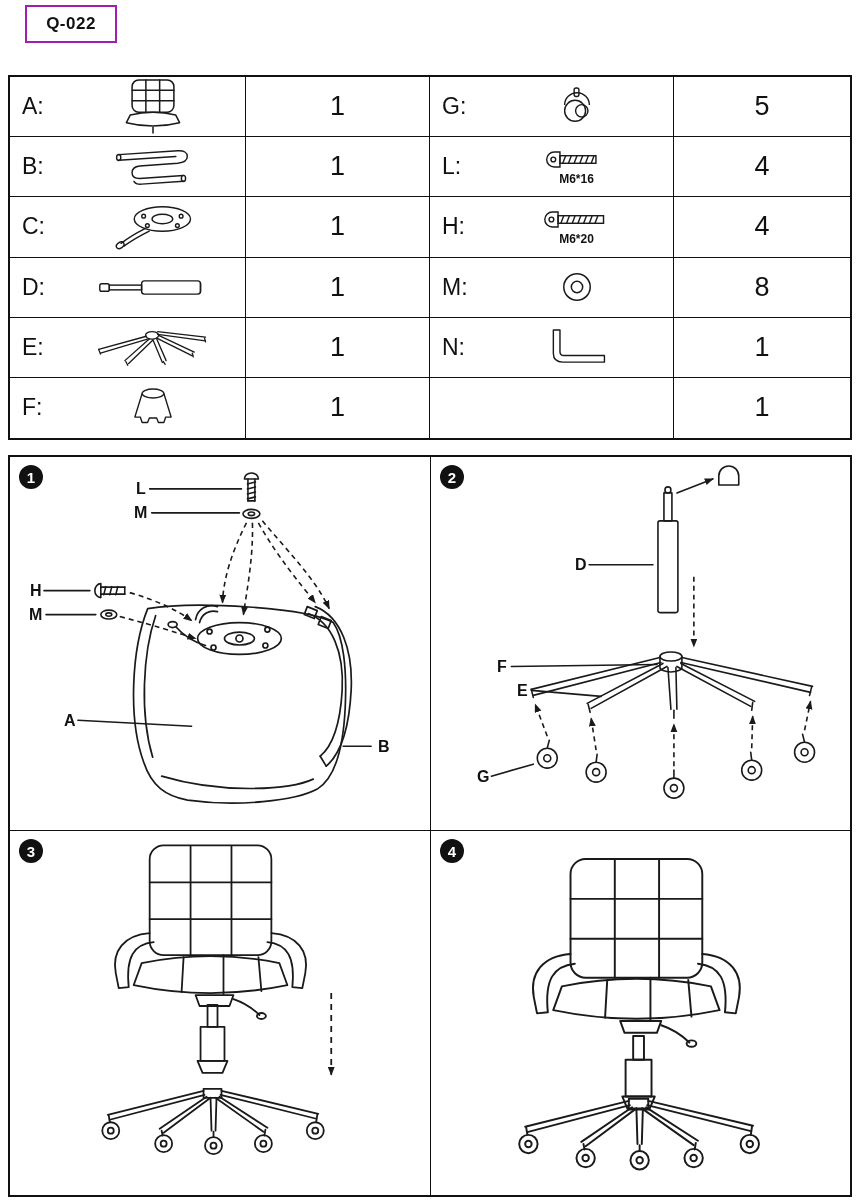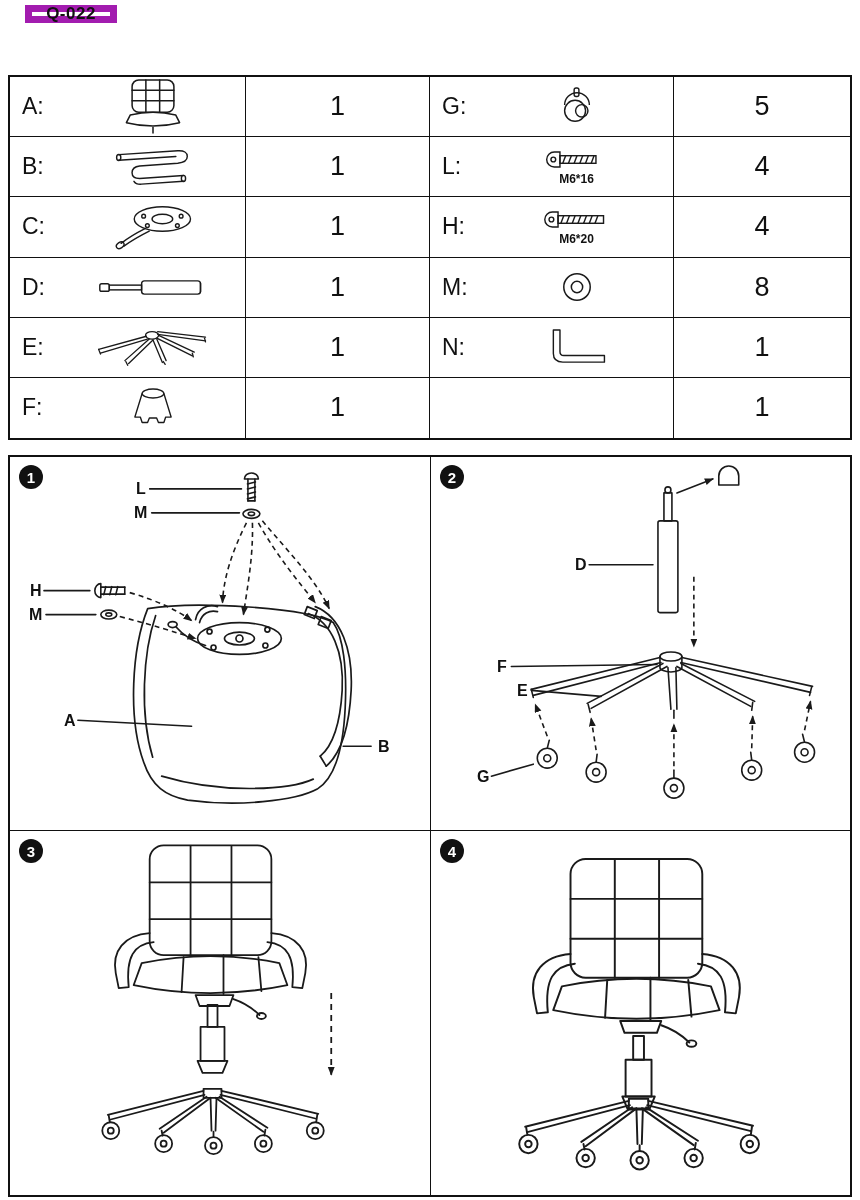--- a/index.html
+++ b/index.html
@@ -4,22 +4,22 @@
 <style>
   * { margin:0; padding:0; box-sizing:border-box; }
   html,body { background:#fff; }
   body {
     width:860px; height:1200px; position:relative;
     font-family:"Liberation Sans", sans-serif; color:#111;
   }
   .page { position:absolute; inset:0; background:#fff; }
 
   .model-box {
-    position:absolute; left:25px; top:5px; width:92px; height:18px;
-    border:7px solid #a21caf; display:flex; align-items:center; justify-content:center;
+    position:absolute; left:25px; top:5px; width:92px; height:38px;
+    border:2px solid #a21caf; display:flex; align-items:center; justify-content:center;
     font-weight:bold; font-size:17px; letter-spacing:.5px;text-align:center;
   }
 
   
   .parts-table {
     position:absolute; left:8px; top:75px; width:844px; height:365px;
     border:2px solid #111; display:grid;
     grid-template-columns:236px 184px 244px 176px;
     grid-auto-rows:1fr;
   }

